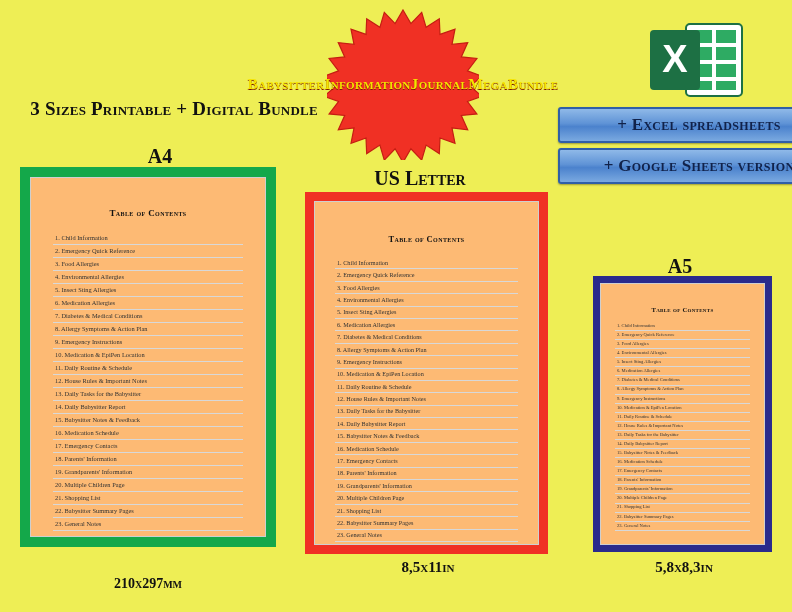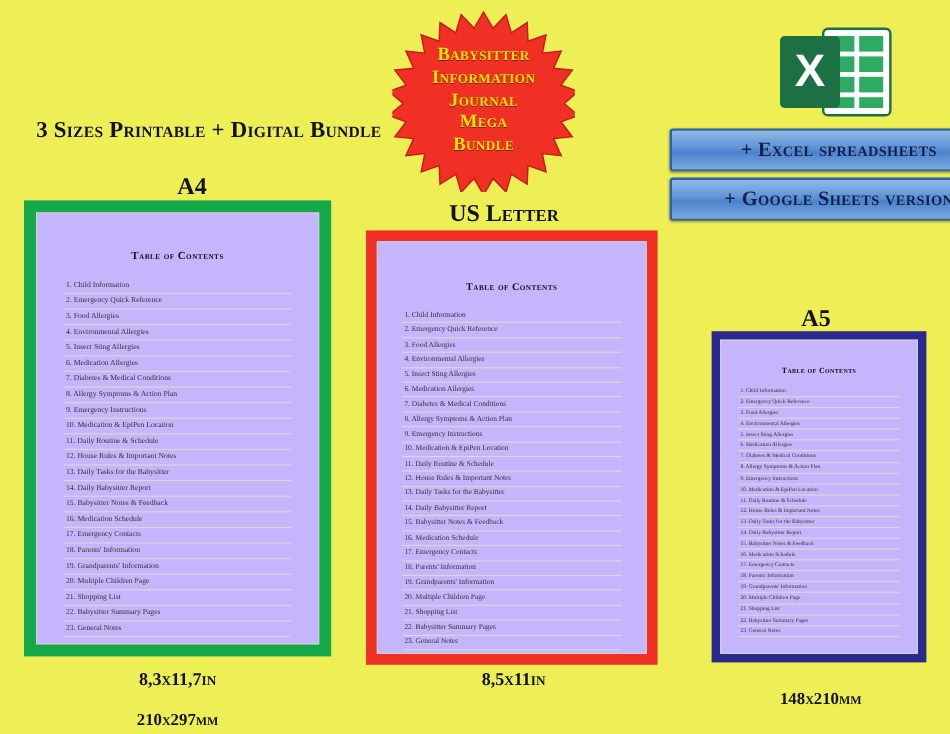--- a/index.html
+++ b/index.html
@@ -43,21 +43,21 @@
     left: 0;
     top: 0;
   }
   .burst-text {
     position: absolute;
     left: 0;
     top: 0;
     width: 152px;
     height: 152px;
     display: flex;
-    flex-direction: column;
+    flex-direction: row;
     align-items: center;
     justify-content: center;
     text-align: center;
     color: #f5e400;
     font-family: "Liberation Serif", serif;
     font-weight: bold;
     font-size: 15.5px;
     line-height: 1.22;
     font-variant: small-caps;
     letter-spacing: 0.3px;
@@ -109,21 +109,21 @@
   #label-usletter { left: 330px; top: 167px; width: 180px; }
   #label-a5 { left: 600px; top: 255px; width: 160px; }
 
   
   .doc {
     position: absolute;
     box-sizing: border-box;
   }
   .doc .page {
     position: absolute;
-    background: #c4b5fd;
+    background: #fdba74;
     box-sizing: border-box;
   }
   #doc-a4 {
     left: 20px; top: 167px; width: 256px; height: 380px;
     background: #14a84a;
   }
   #doc-a4 .page { left: 10px; top: 10px; right: 10px; bottom: 10px; border: 1px solid #cfcfcf; }
 
   #doc-usletter {
     left: 305px; top: 192px; width: 243px; height: 362px;
@@ -331,21 +331,20 @@
           <li>20. Multiple Children Page</li>
           <li>21. Shopping List</li>
           <li>22. Babysitter Summary Pages</li>
           <li>23. General Notes</li>
         </ul>
     </div>
   </div>
 </div>
 
 <div class="dim" id="dim-a4">
-  <span class="dim-in">8,3x11,7in</span>
   <span class="dim-mm">210x297mm</span>
 </div>
 <div class="dim" id="dim-usletter">
   <span class="dim-in">8,5x11in</span>
 </div>
 <div class="dim" id="dim-a5">
-  <span class="dim-mm">148x210mm</span>
+  <span class="dim-in">5,8x8,3in</span>
 </div>
 
 </body></html>

